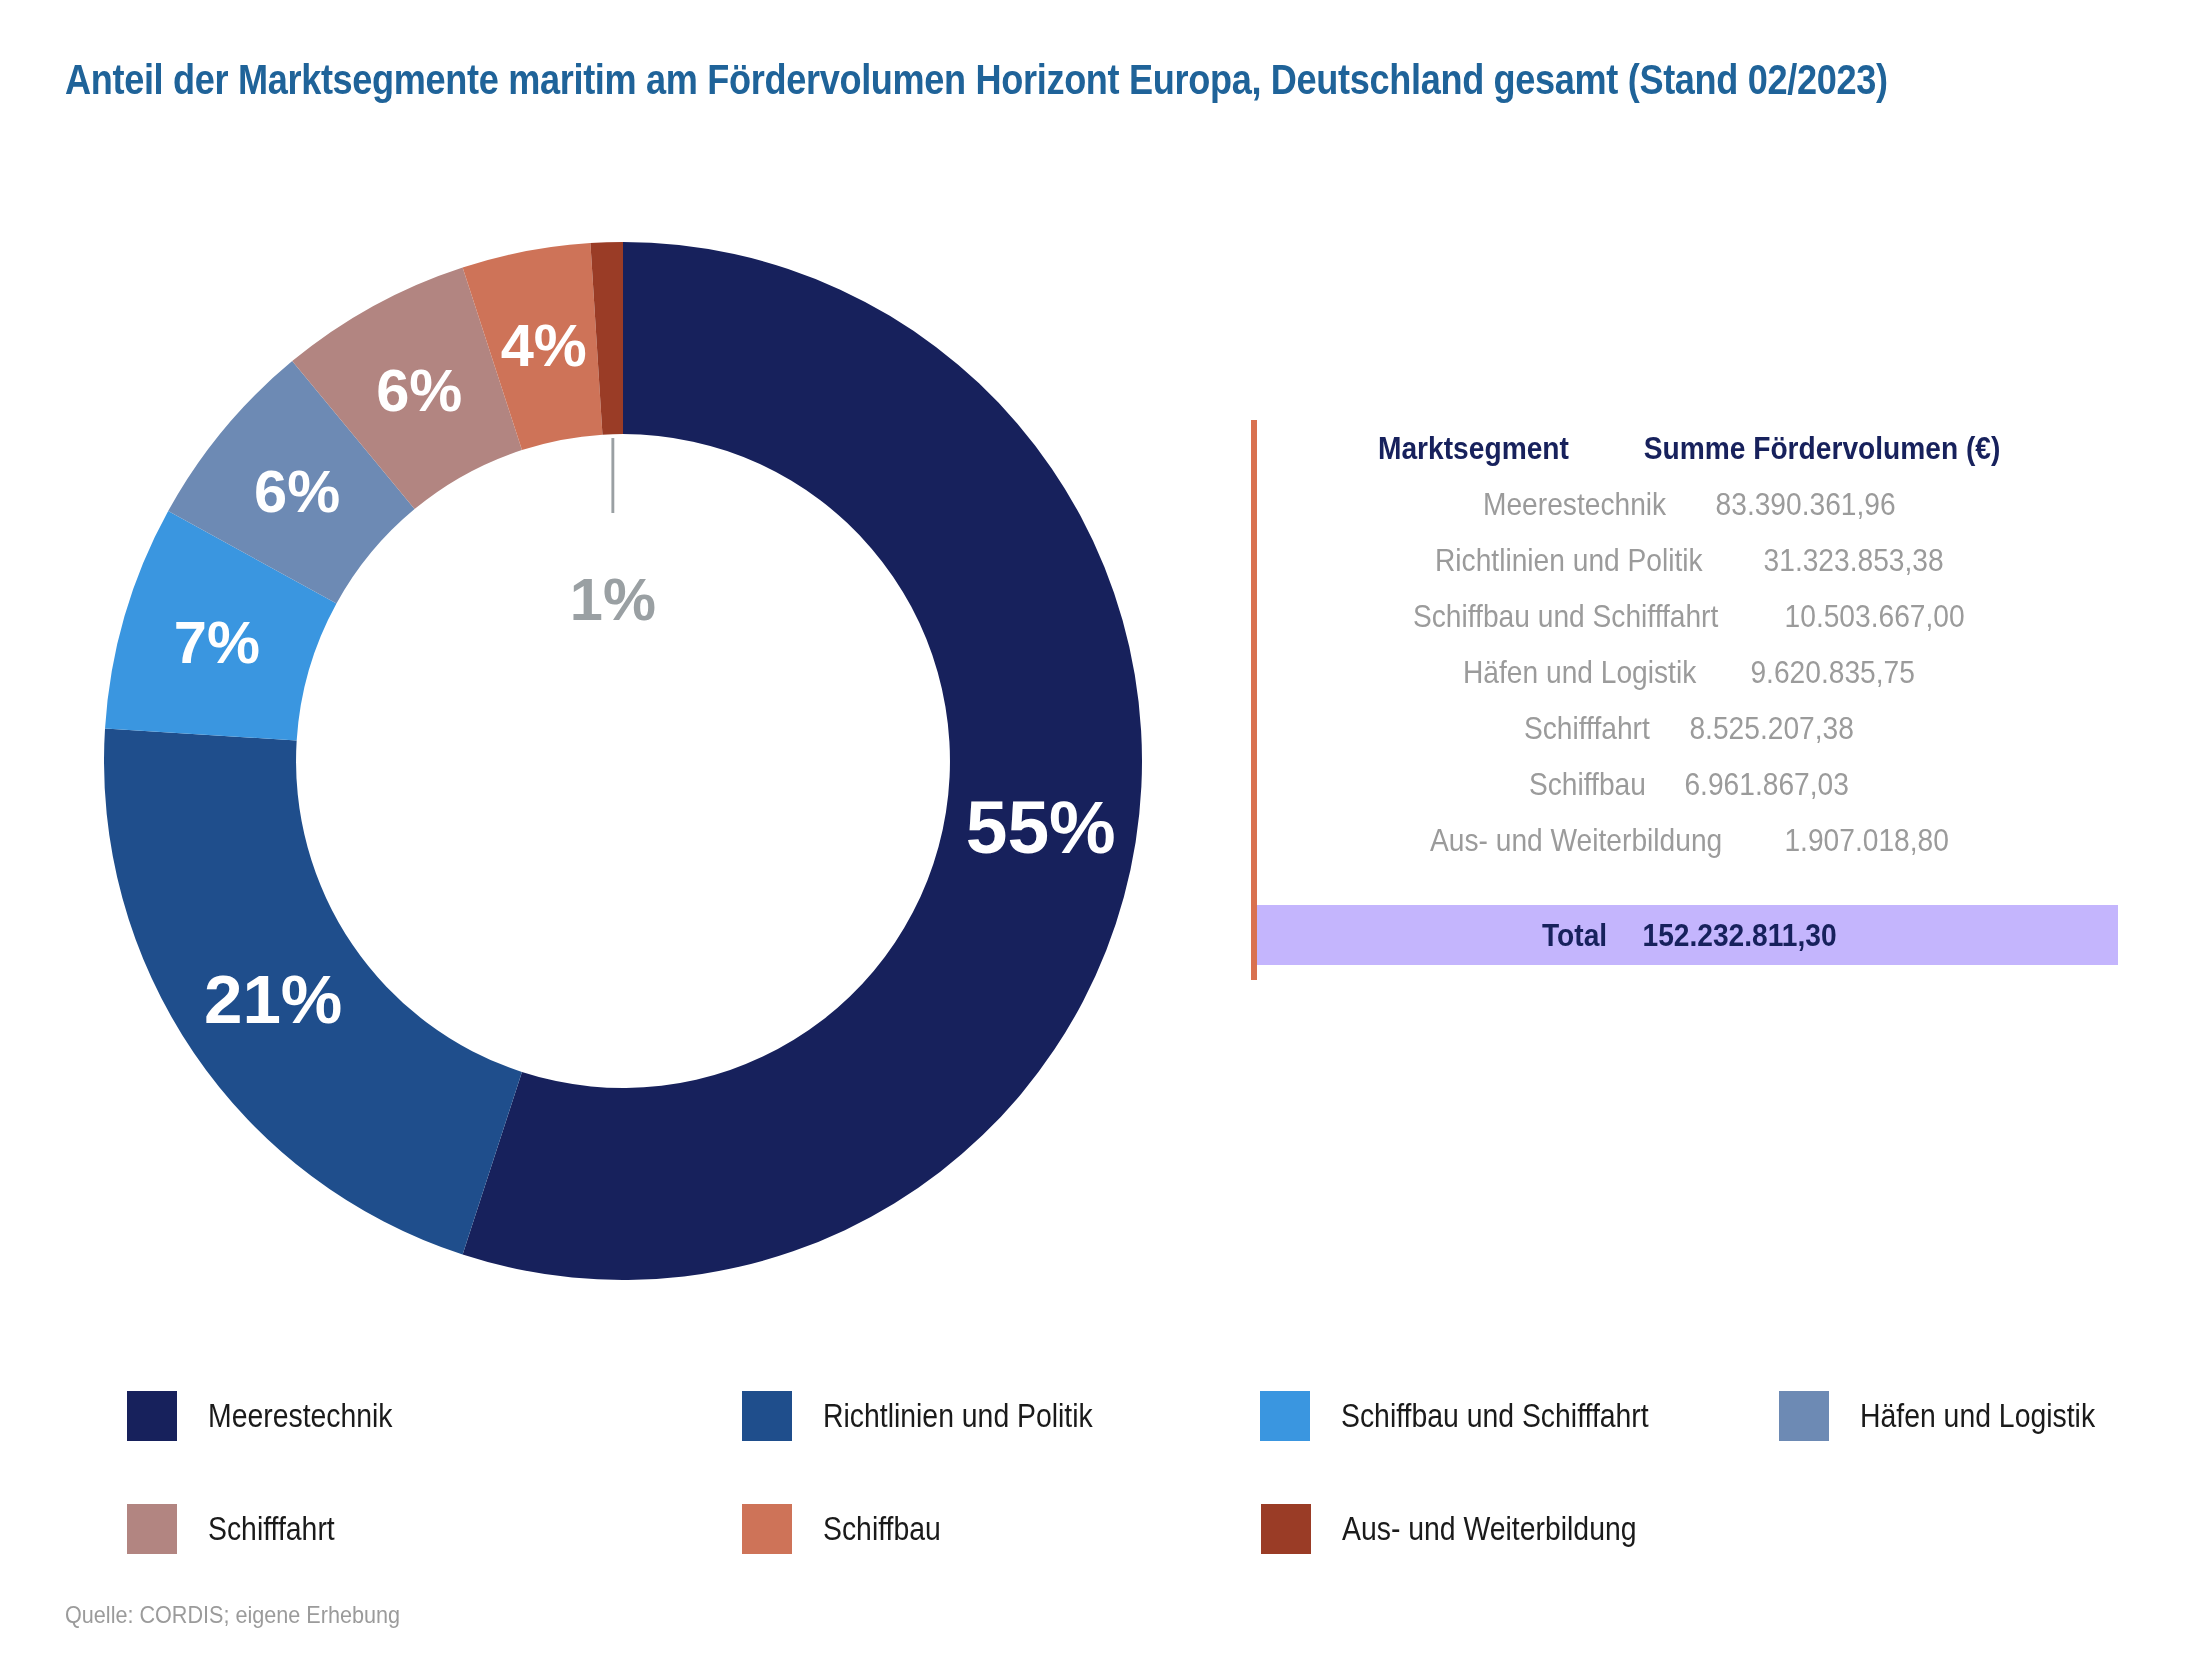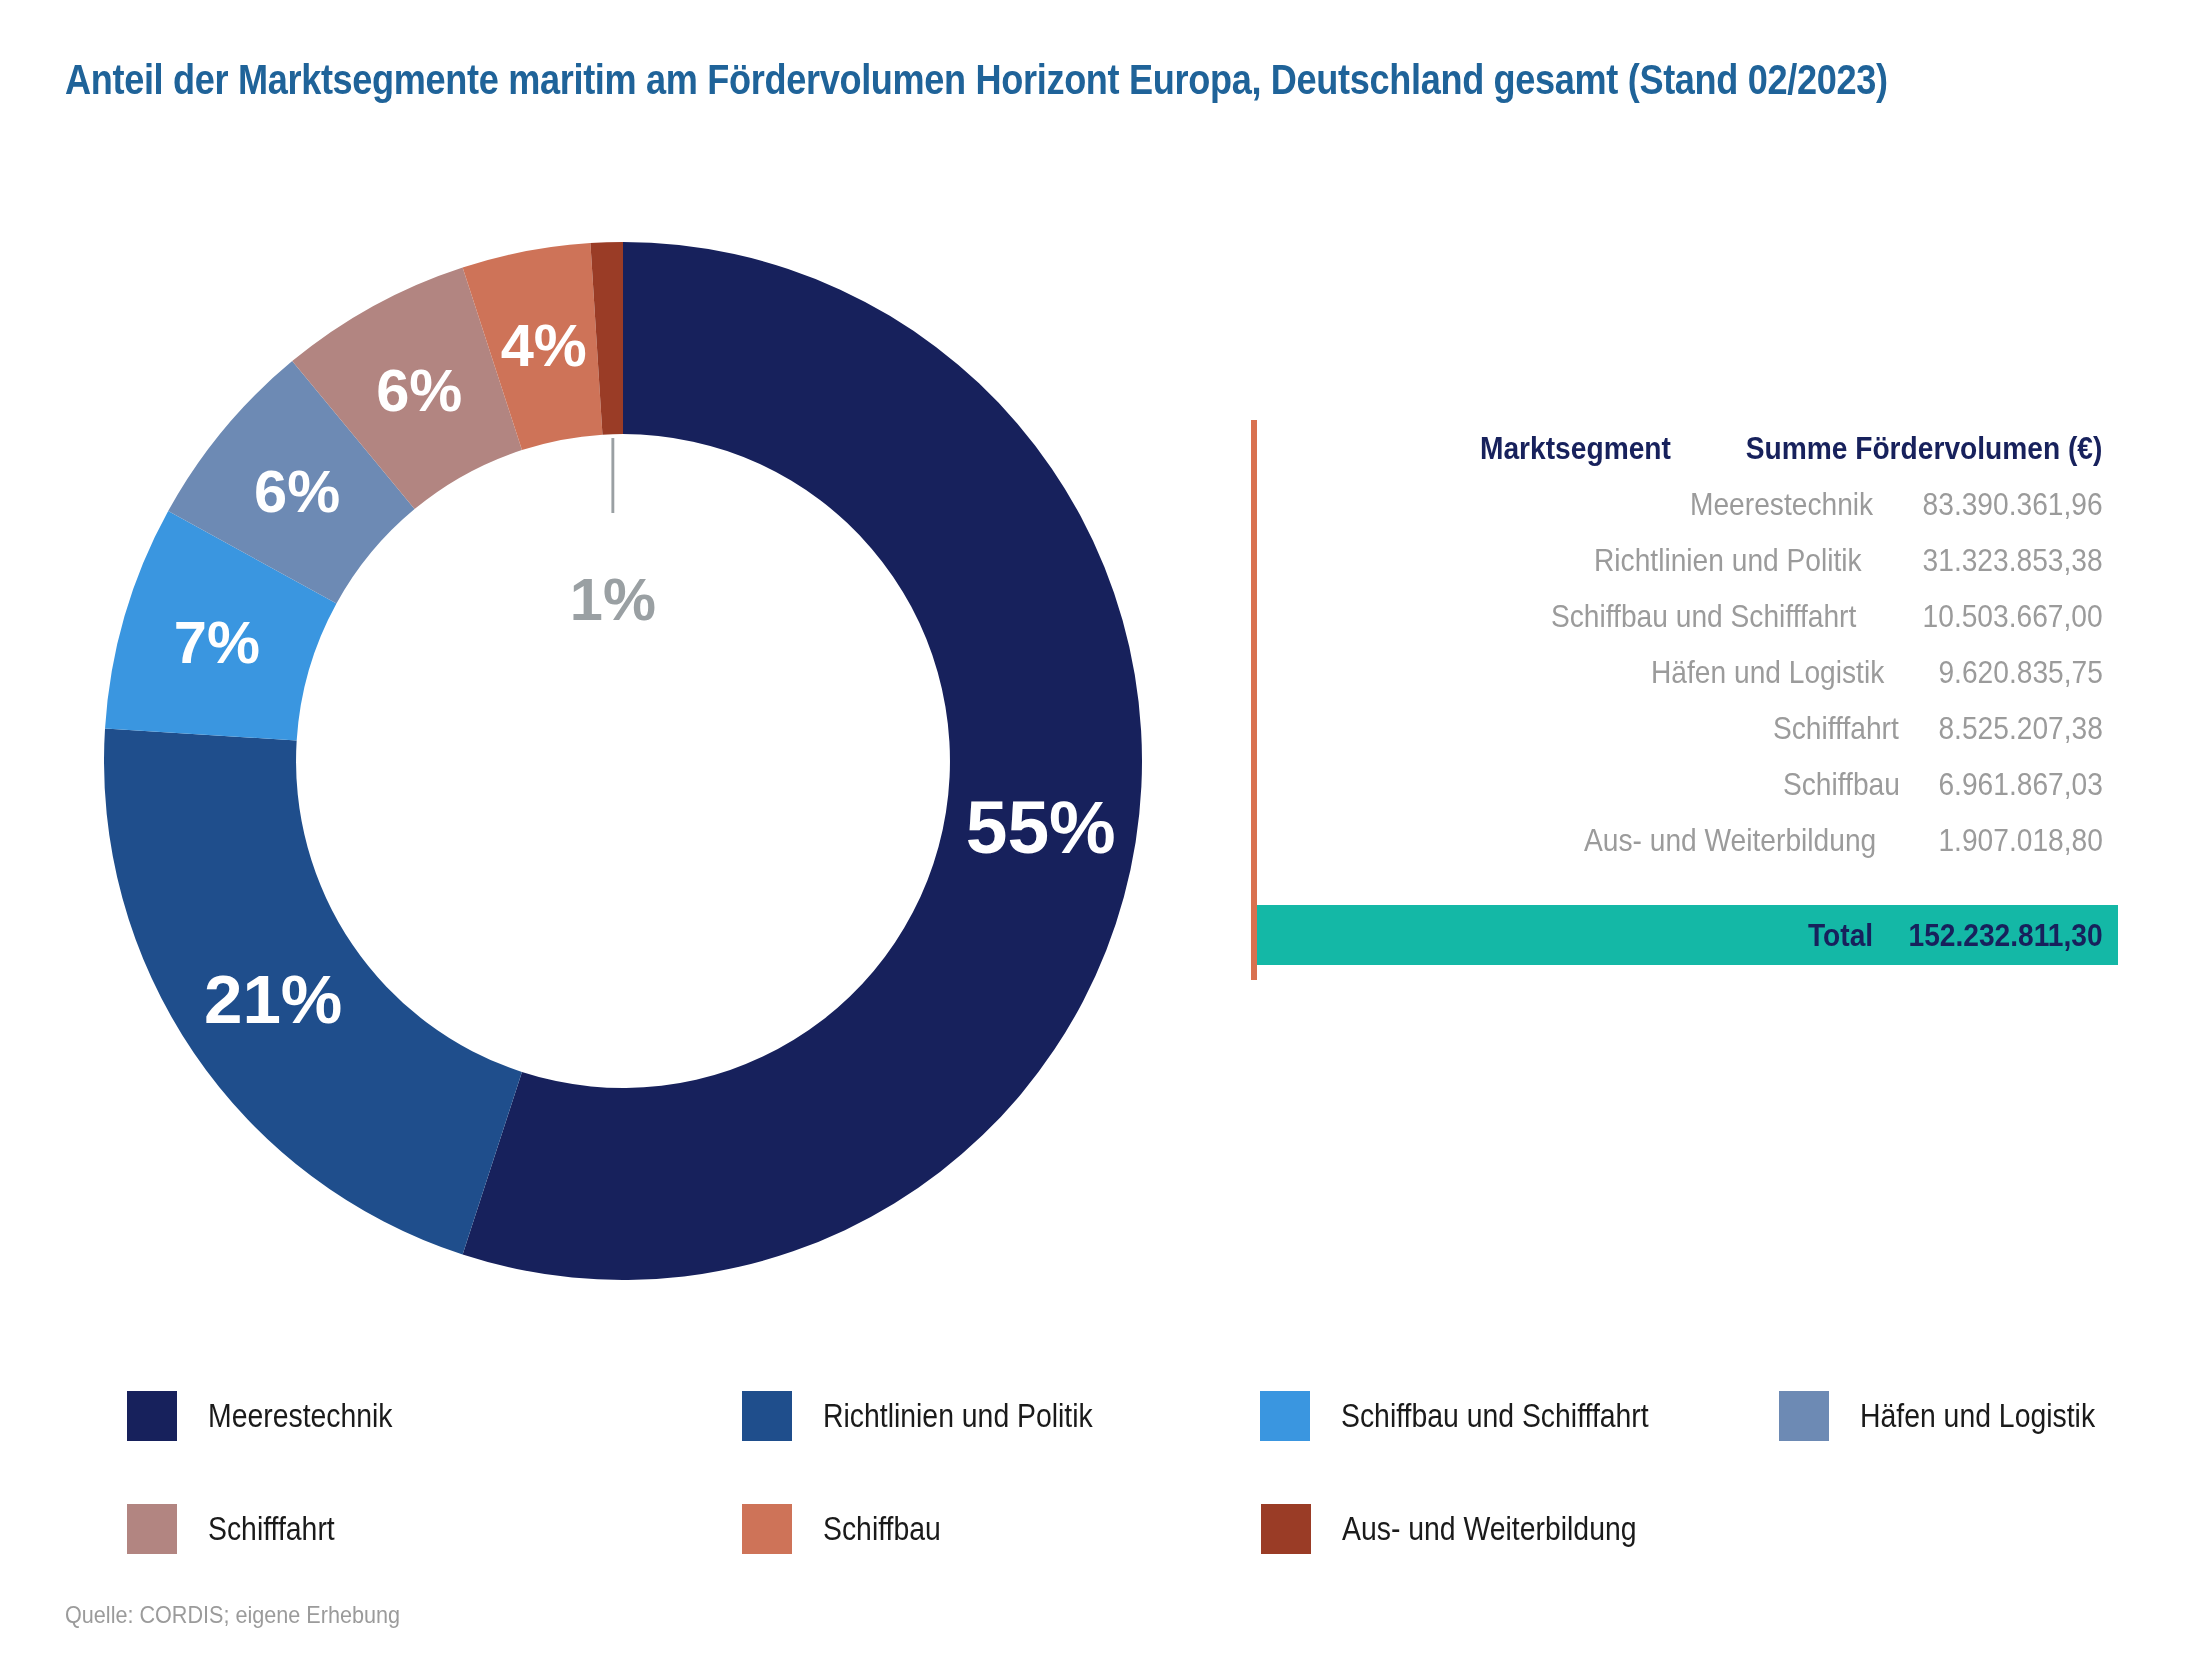--- a/index.html
+++ b/index.html
@@ -66,21 +66,21 @@
   }
   #table-inner {
     position: absolute;
     left: 5.8px;
     top: 0;
     width: 861px;
   }
   .trow {
     display: flex;
     align-items: baseline;
-    justify-content: flex-end;
+    justify-content: center;
     height: 56px;
     padding: 0 15.4px 0 19px;
     box-sizing: border-box;
   }
   .trow .seg-name,
   .trow .seg-value {
     font-size: 32px;
     line-height: 56px;
     white-space: nowrap;
     transform: scaleX(0.88);
@@ -93,21 +93,21 @@
     color: #17215C;
     font-weight: 700;
   }
   .trow.data .seg-name,
   .trow.data .seg-value {
     color: #9B9B9B;
     font-weight: 400;
   }
   #total-spacer { height: 37px; }
   .trow.total {
-    background: #14b8a6;
+    background: #c4b5fd;
     height: 60px;
   }
   .trow.total .seg-name,
   .trow.total .seg-value {
     color: #17215C;
     font-weight: 700;
     line-height: 60px;
   }
 
   

